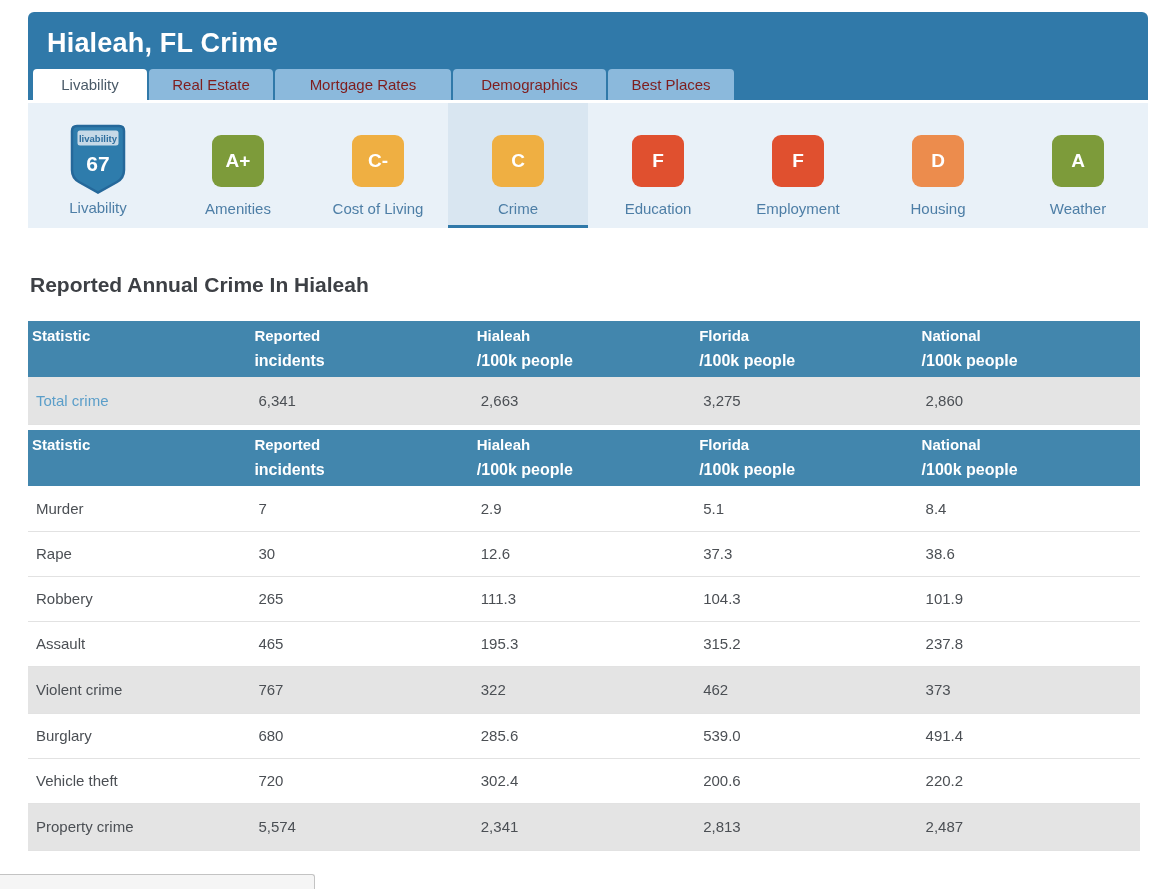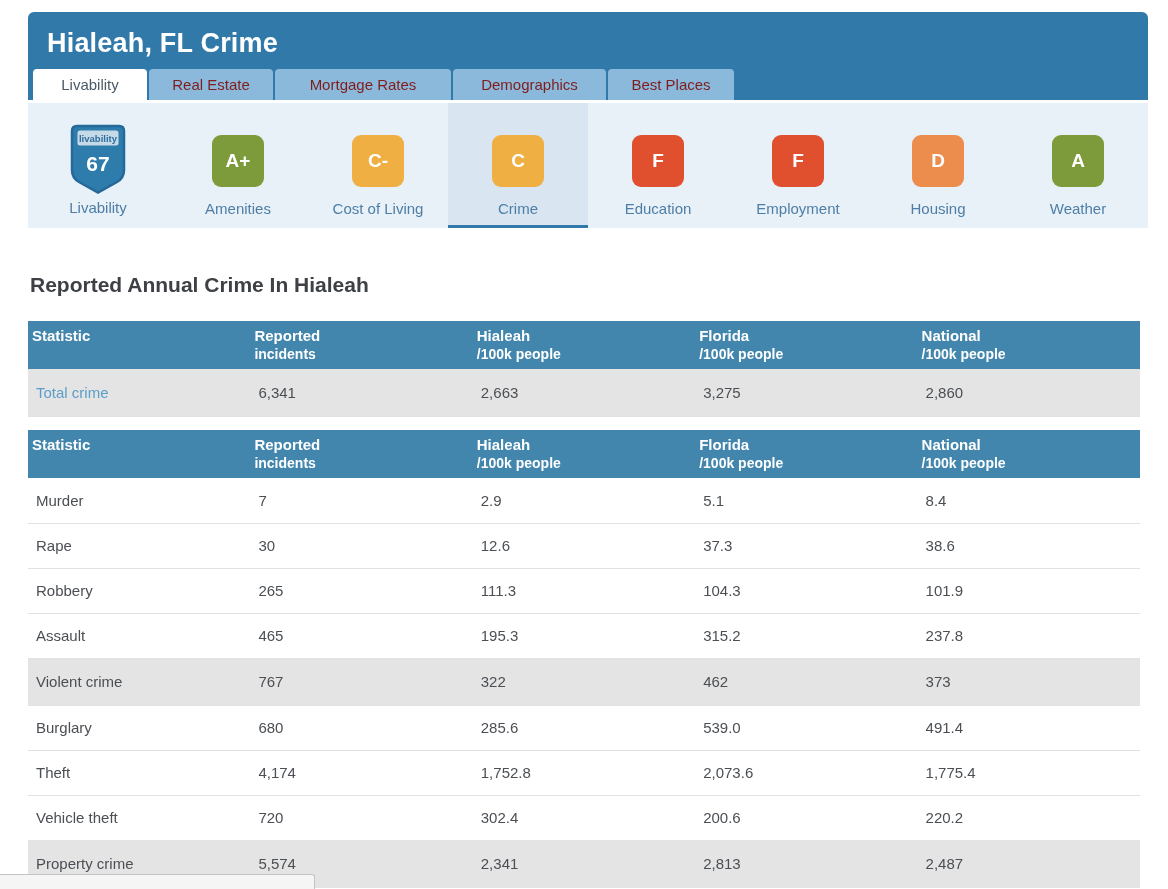--- a/index.html
+++ b/index.html
@@ -34,21 +34,21 @@
   
   h2.section-heading { position:absolute; left:30px; top:273px; font-size:21px; font-weight:bold; color:#3d4045; }
 
   
   table.ctable { position:absolute; left:28px; width:1112px; border-collapse:collapse; table-layout:fixed; }
   table.ctable-total { top:321px; }
   table.ctable-detail { top:430px; }
   .ctable th { background:#4286ad; color:#ffffff; text-align:left; vertical-align:top;
                padding:6px 4px 7px; height:43px; font-weight:bold; }
   .th-title { display:block; font-size:15px; }
-  .th-sub { display:block; font-size:14px; margin-top:2px; }
+  .th-sub { display:block; font-size:16px; margin-top:8px; }
   .ctable td { font-size:15px; color:#4b4f54; padding:0 8px; height:45px;
                border-bottom:1px solid #e2e2e2; background:#ffffff; }
   .ctable tr.highlight td { background:#e4e4e4; height:47px; }
   td.stat-link { color:#5b9ec9; cursor:pointer; }
 
   
   .status-tooltip { position:absolute; left:0; bottom:0; width:315px; height:15px;
                     background:#f5f5f5; border:1px solid #c3c3c3; border-left:none; border-bottom:none;
                     border-radius:0 3px 0 0; font-size:11px; color:#555; }
 </style>
@@ -217,27 +217,20 @@
         <td>373</td>
       </tr>
       <tr>
         <td>Burglary</td>
         <td>680</td>
         <td>285.6</td>
         <td>539.0</td>
         <td>491.4</td>
       </tr>
       <tr>
-        <td>Theft</td>
-        <td>4,174</td>
-        <td>1,752.8</td>
-        <td>2,073.6</td>
-        <td>1,775.4</td>
-      </tr>
-      <tr>
         <td>Vehicle theft</td>
         <td>720</td>
         <td>302.4</td>
         <td>200.6</td>
         <td>220.2</td>
       </tr>
       <tr class="highlight">
         <td>Property crime</td>
         <td>5,574</td>
         <td>2,341</td>

